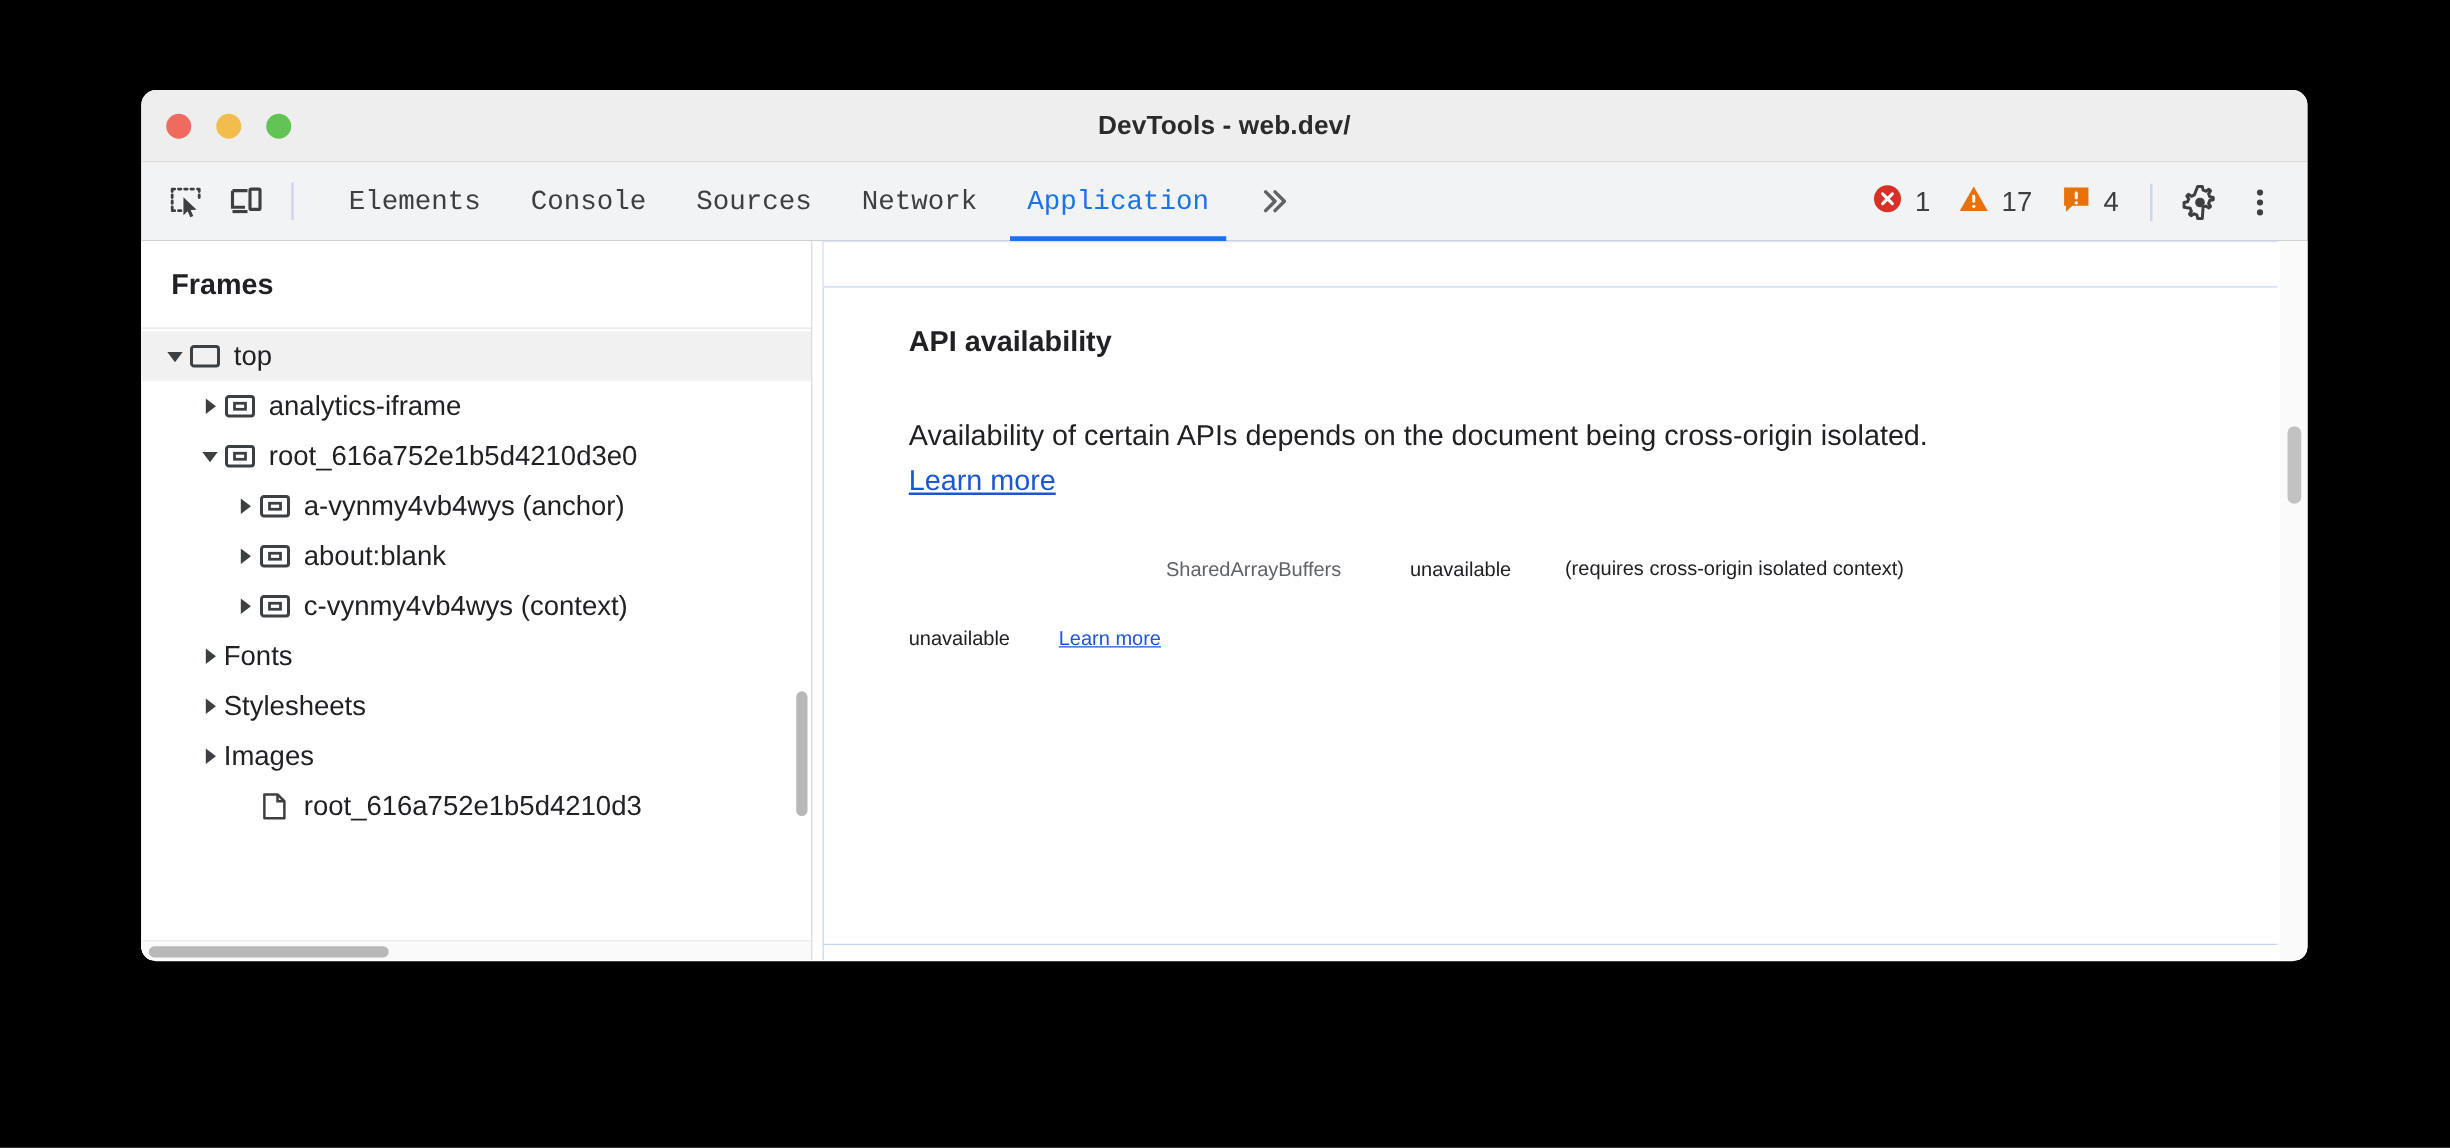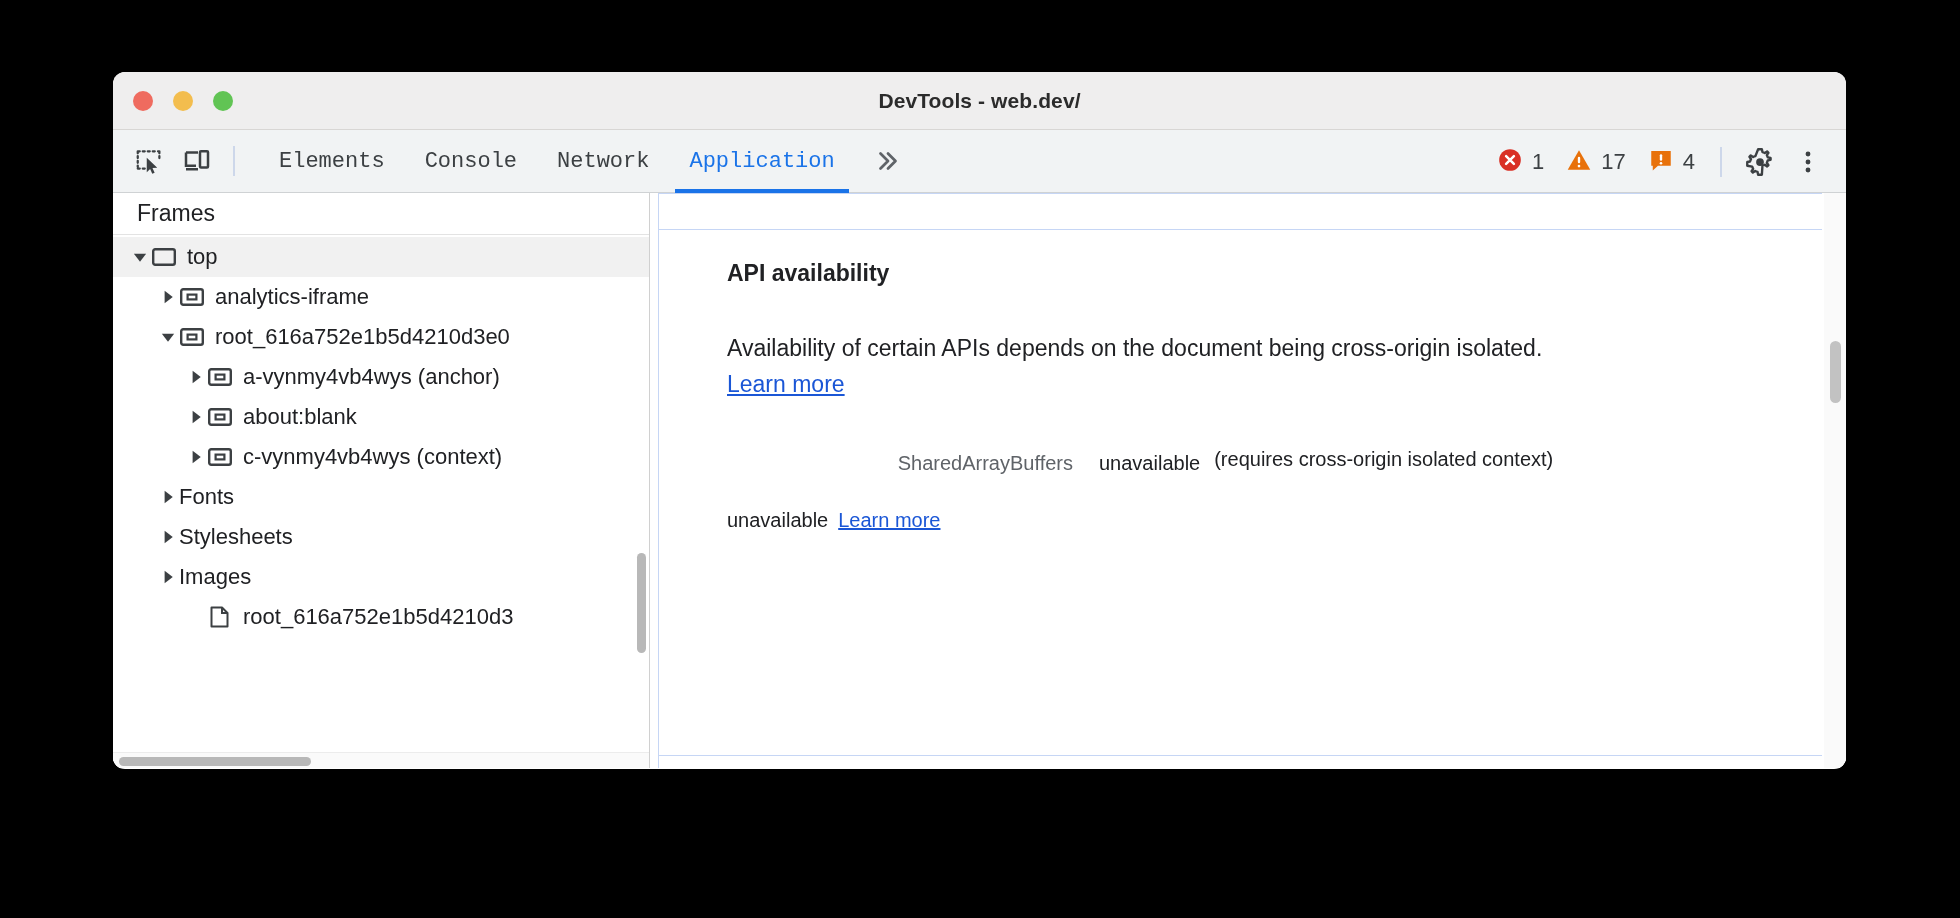--- a/index.html
+++ b/index.html
@@ -88,26 +88,27 @@
 
   
   .sidebar {
     position: relative;
     width: 537px;
     background: #fff;
     border-right: 1px solid #d0d0d0;
     overflow: hidden;
   }
   .sidebar-header {
-    height: 42px;
+    height: 70px;
     display: flex; align-items: center;
     padding-left: 24px;
     font-size: 23px; color: #202124;
     border-bottom: 1px solid #e3e3e3;
     background: #fff;
+    font-weight: bold;
   }
   .tree { padding-top: 2px; }
   .tree-row {
     display: flex; align-items: center;
     height: 40px;
     font-size: 22px; color: #202124;
     white-space: nowrap;
     cursor: pointer;
   }
   .tree-row.selected { background: #f1f1f1; }
@@ -166,23 +167,24 @@
   .para {
     font-size: 23px; color: #202124;
     line-height: 1.55;
     max-width: 880px;
     margin-bottom: 42px;
   }
   a.lnk { color: #1a56d6; text-decoration: underline; cursor: pointer; }
 
   .rows { }
   .row {
-    display: flex; align-items: flex-end;
+    display: flex; align-items: center;
     margin-bottom: 34px;
-    font-size: 20px;
+    font-size: 16px;
+    gap: 29px;
   }
   .row .rlabel {
     width: 372px; flex: 0 0 372px;
     text-align: right;
     color: #5f6368;
     padding-right: 26px;
   }
   .row .rvalue { color: #202124; white-space: nowrap; }
   .row .rnote {
     color: #202124; margin-left: 14px;
@@ -243,20 +245,21 @@
           </g>
           <rect x="3.2" y="17.6" width="9.6" height="2" fill="#3c4043"></rect>
         </svg>
       </div>
 
       <div class="tb-sep"></div>
 
       <div class="tabs">
         <div class="tab">Elements</div>
         <div class="tab">Console</div>
+        <div class="tab">Sources</div>
         <div class="tab">Network</div>
         <div class="tab active">Application</div>
         <div class="tab-more">
           <svg width="30" height="30" viewBox="0 0 24 24" fill="none" stroke="#5f6368" stroke-width="2.2" stroke-linecap="round" stroke-linejoin="round">
             <path d="M6 6 L12 12 L6 18"></path>
             <path d="M12 6 L18 12 L12 18"></path>
           </svg>
         </div>
       </div>
 

